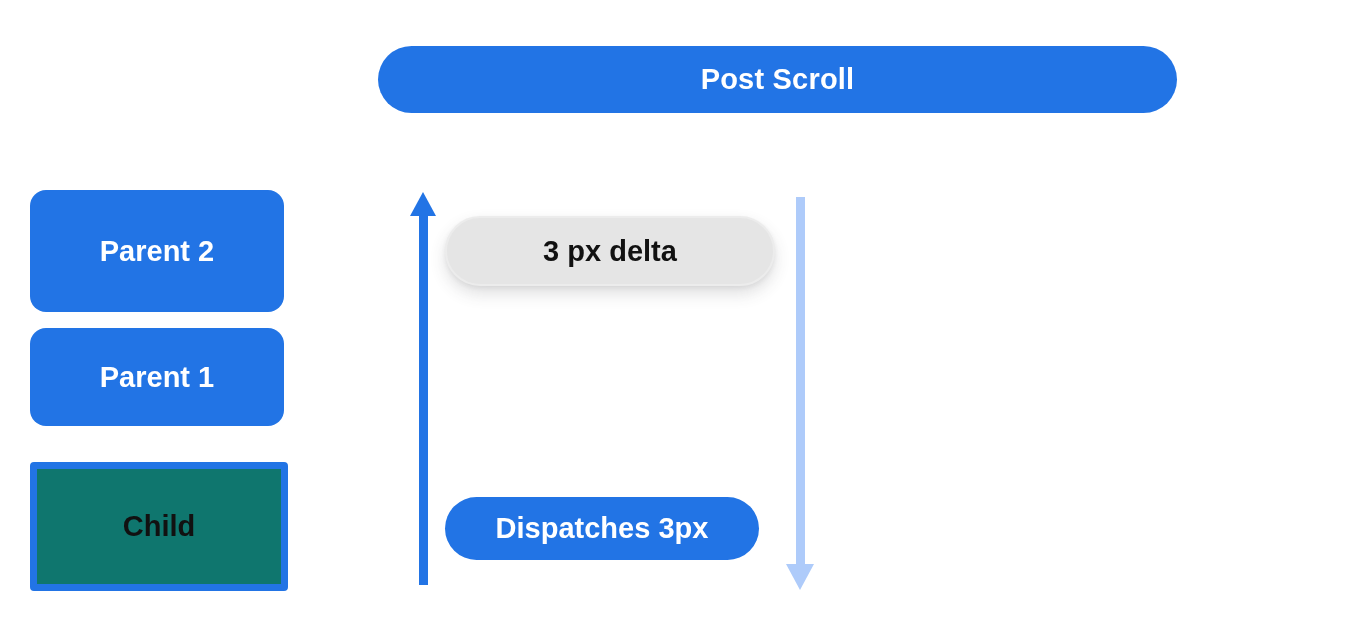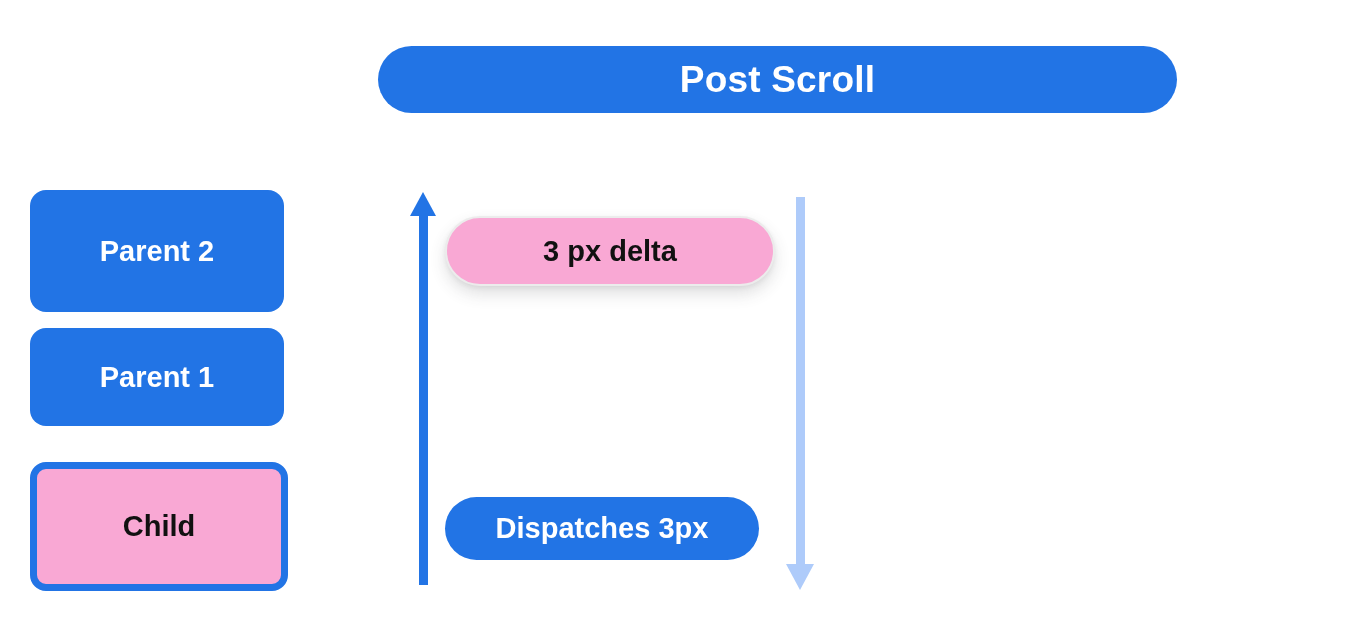--- a/index.html
+++ b/index.html
@@ -22,21 +22,21 @@
     left: 378px;
     top: 46px;
     width: 799px;
     height: 67px;
     background: var(--primary-blue, #2274e5);
     border-radius: 34px;
     display: flex;
     align-items: center;
     justify-content: center;
     color: var(--text-white, #ffffff);
-    font-size: 37px;
+    font-size: 29px;
     font-weight: 700;
     letter-spacing: 0.2px;
   }
 
   
   .box {
     position: absolute;
     left: 30px;
     width: 254px;
     display: flex;
@@ -45,23 +45,23 @@
     font-size: 29px;
     box-sizing: border-box;
   }
   .box.filled {
     background: var(--primary-blue, #2274e5);
     color: var(--text-white, #ffffff);
     font-weight: 700;
     border-radius: 16px;
   }
   .box.outlined {
-    background: #f9a8d4;
+    background: #0f766e;
     border: 7px solid var(--primary-blue, #2274e5);
-    border-radius: 16px;
+    border-radius: 4px;
     color: var(--text-dark, #111111);
     font-weight: 600;
   }
   .box-parent2 { top: 190px; height: 122px; }
   .box-parent1 { top: 328px; height: 98px; }
   .box-child   { top: 462px; height: 129px; width: 258px; }
 
   
   .arrow {
     position: absolute;
@@ -108,21 +108,21 @@
     align-items: center;
     justify-content: center;
     box-sizing: border-box;
   }
   .chip-delta {
     left: 445px;
     top: 216px;
     width: 330px;
     height: 70px;
     border-radius: 35px;
-    background: #f9a8d4;
+    background: #e5e5e5;
     border: 2px solid var(--chip-border, #ececec);
     box-shadow: 0 8px 16px rgba(60, 64, 67, 0.16), 0 2px 4px rgba(60, 64, 67, 0.08);
     color: var(--text-dark, #111111);
     font-size: 29px;
     font-weight: 600;
   }
   .chip-dispatch {
     left: 445px;
     top: 497px;
     width: 314px;

